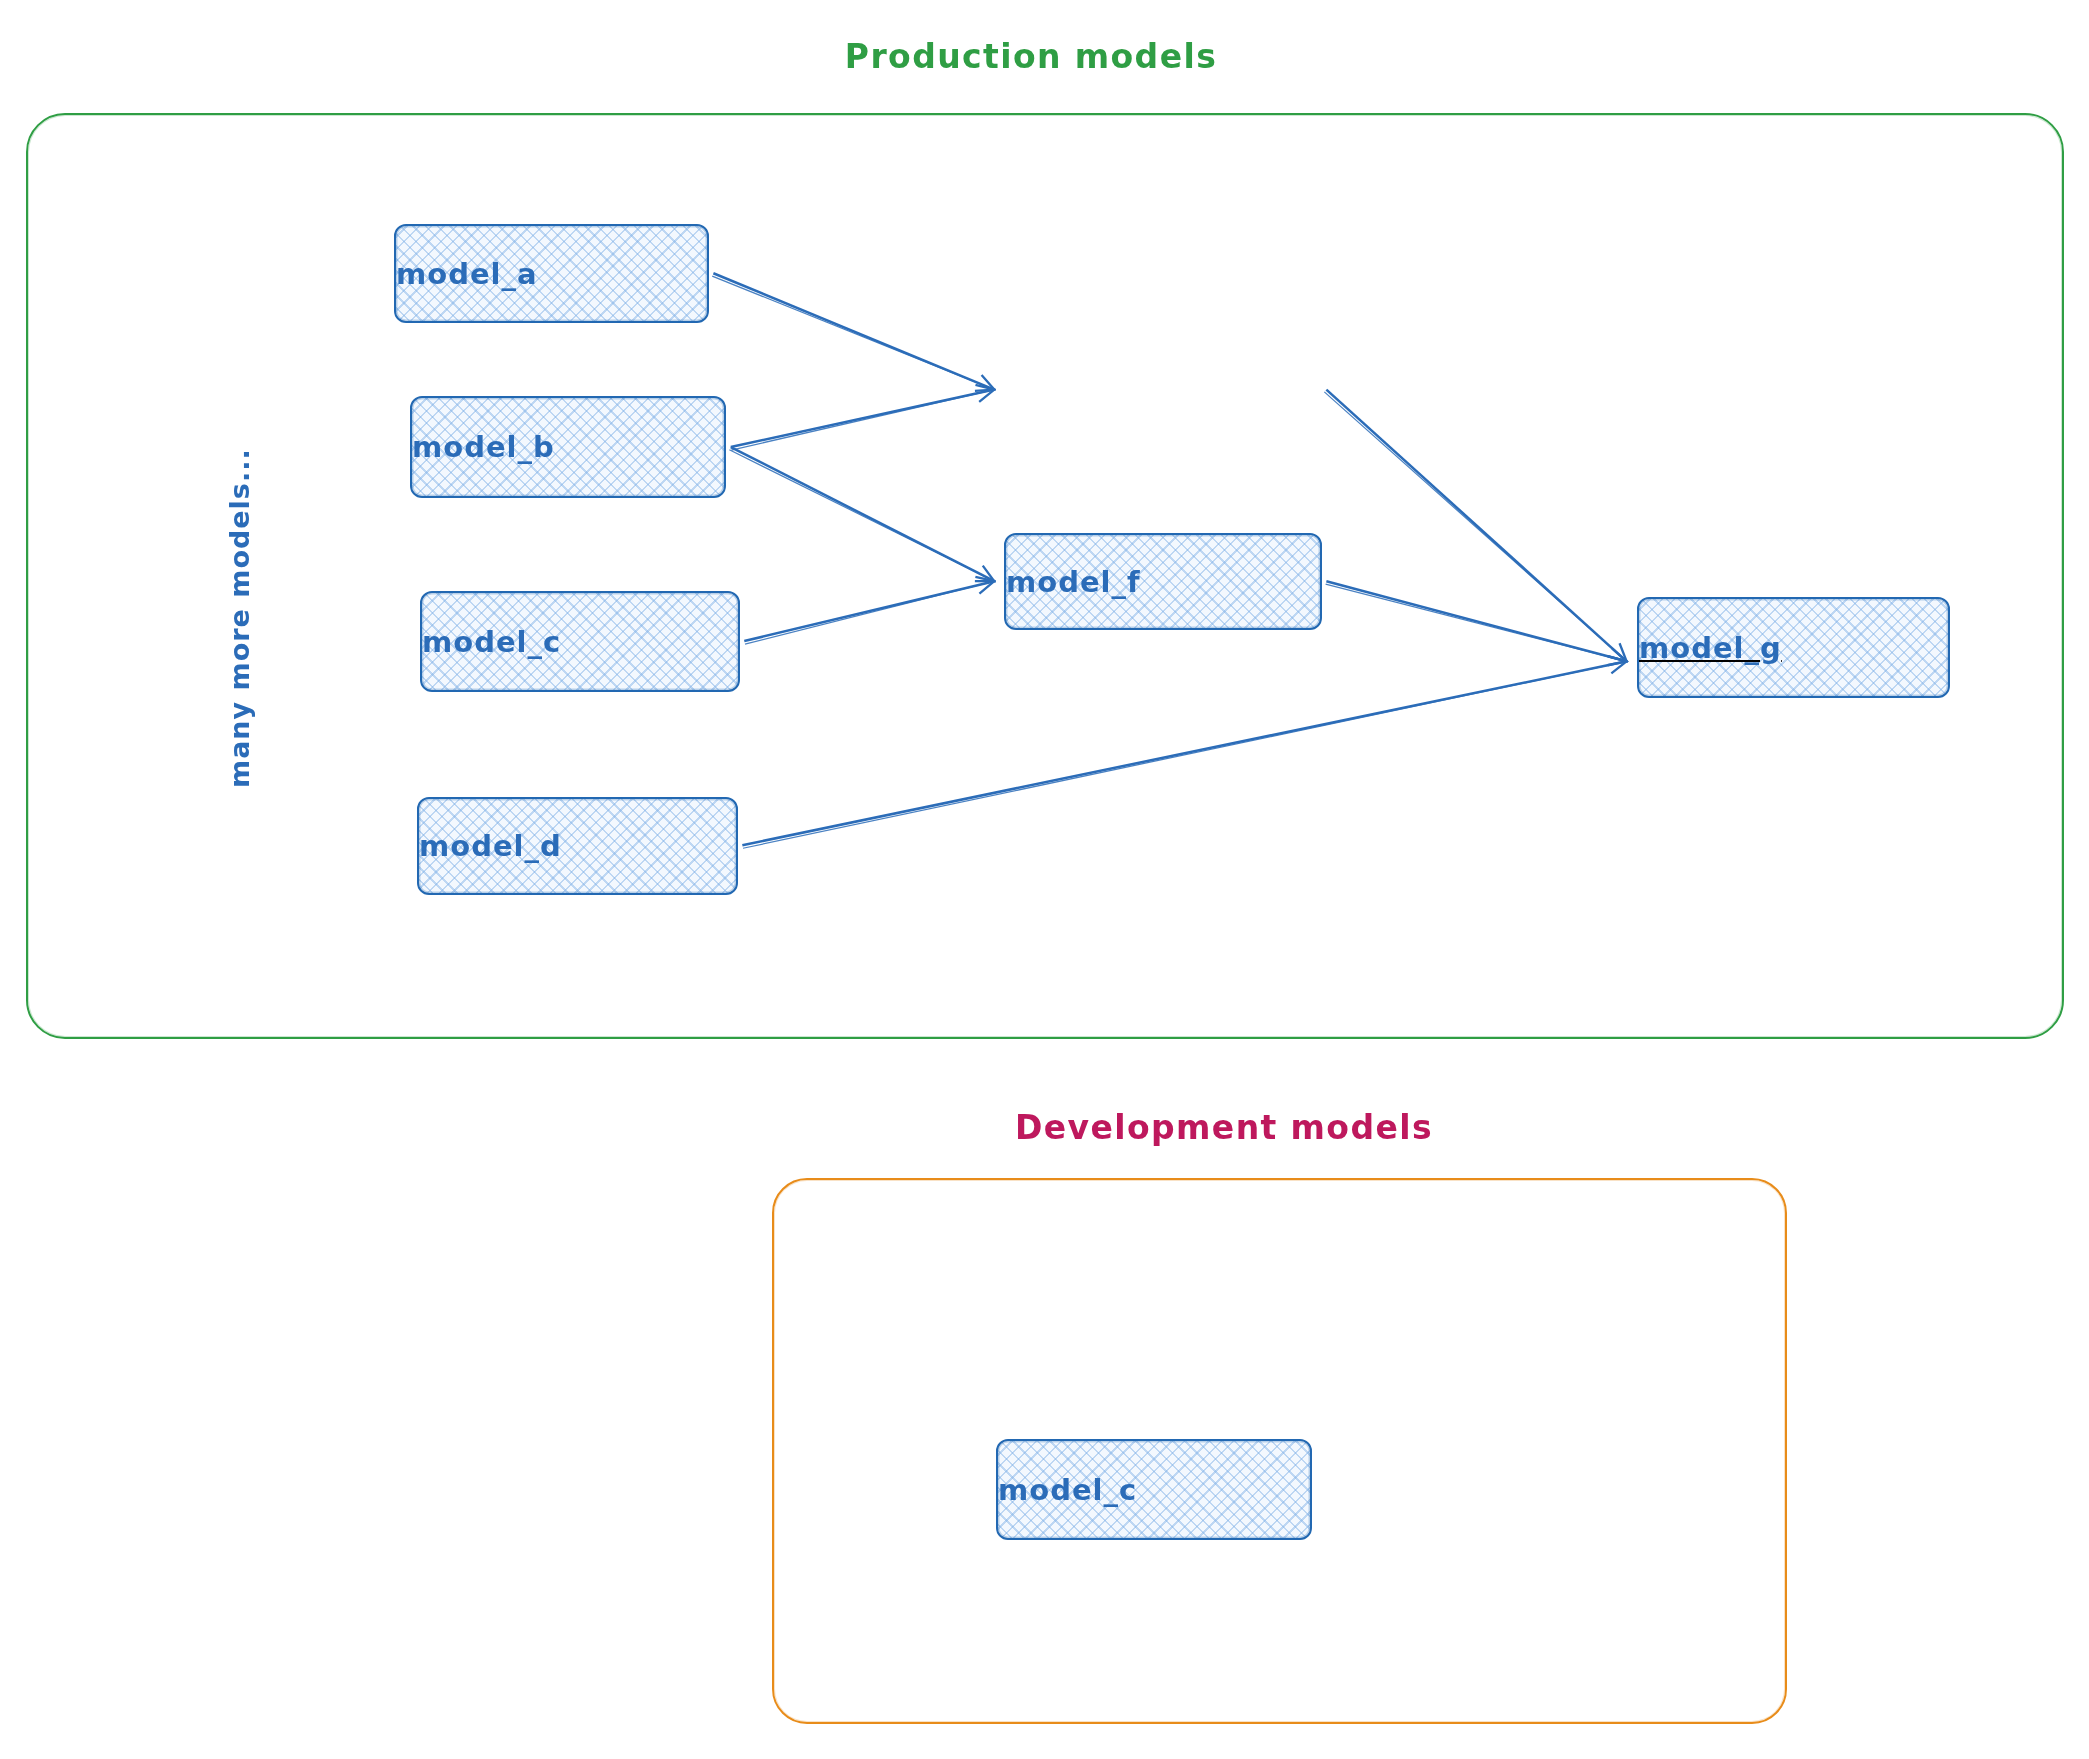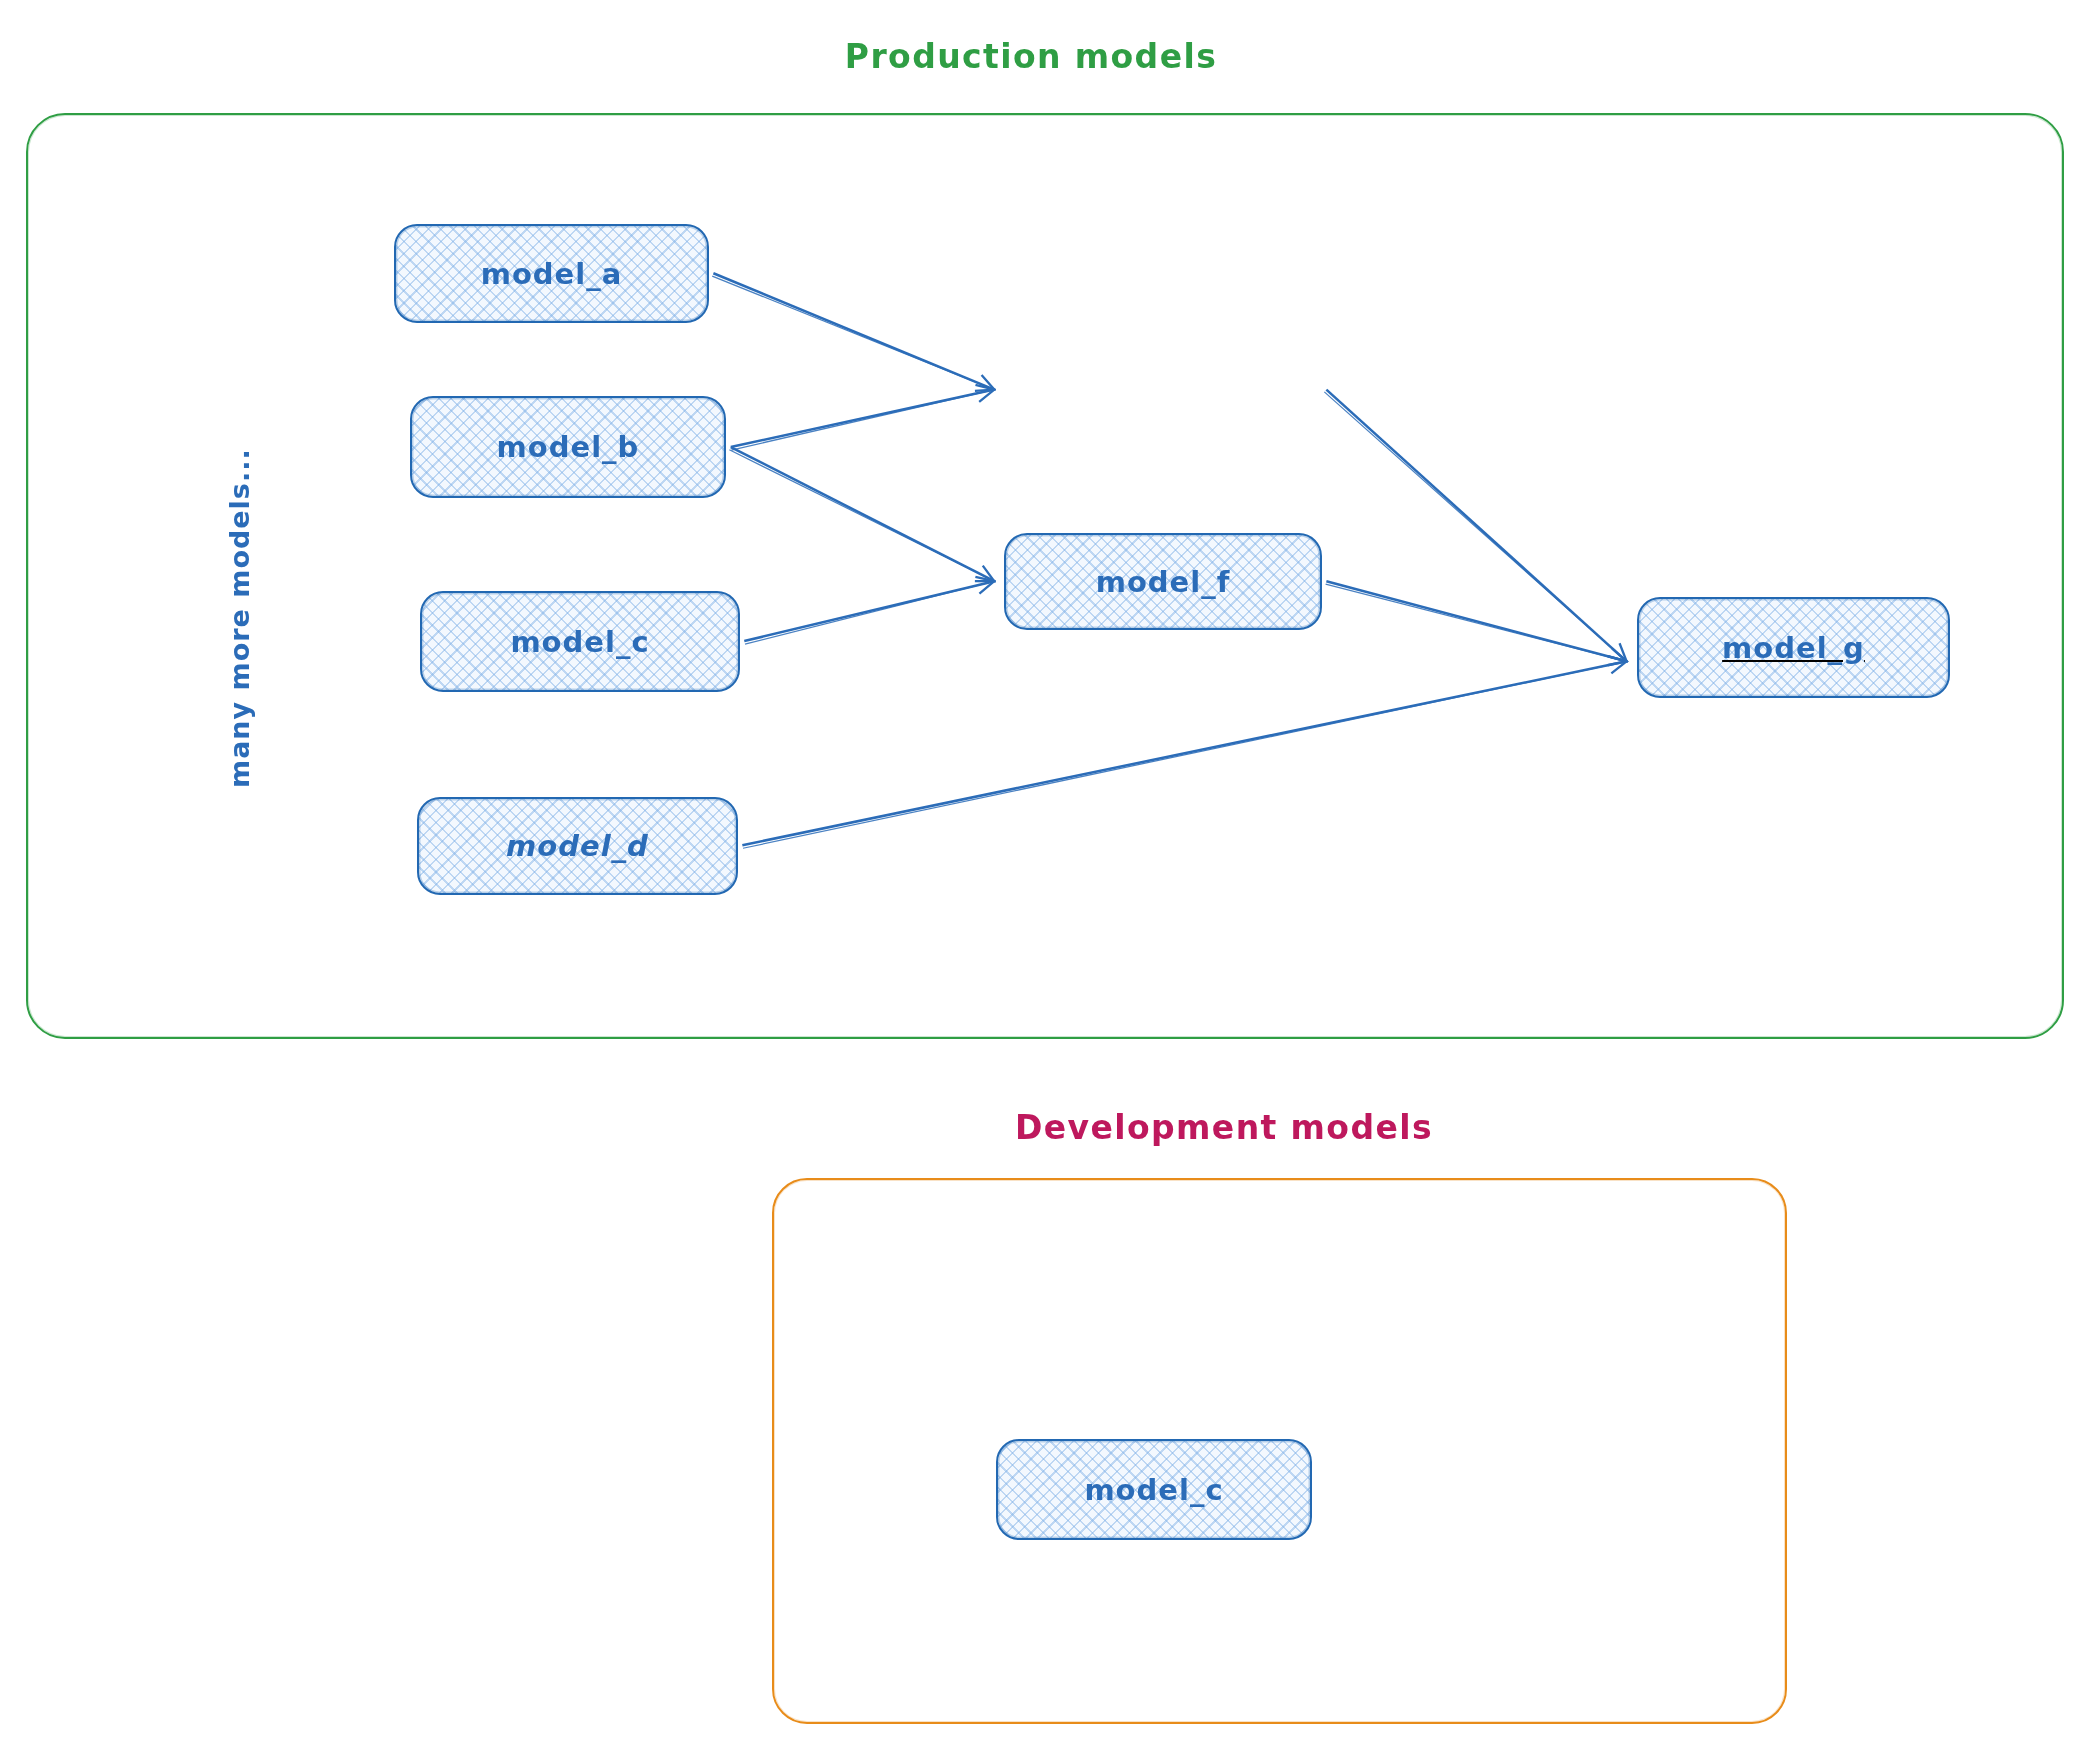--- a/index.html
+++ b/index.html
@@ -41,41 +41,41 @@
     font-weight: 600;
     letter-spacing: 1.4px;
     white-space: nowrap;
     transform: translateX(-50%);
   }
   .group-title.production { left: 1010px; top: 37px; color: #2f9e44; margin-left: 21px; }
   .group-title.development { left: 1224px; top: 1108px; color: #be185d; }
   .node {
     position: absolute;
     border: 2.5px solid #2268b2;
-    border-radius: 23px;
+    border-radius: 12px;
     box-shadow: inset 0 0 0 1.5px rgba(34,104,178,0.28);
     display: flex;
     align-items: center;
-    justify-content: center;
+    justify-content: flex-start;
     background:
       repeating-linear-gradient(45deg,  rgba(125,175,230,0.45) 0 1.7px, transparent 1.7px 8.7px),
       repeating-linear-gradient(-45deg, rgba(125,175,230,0.45) 0 1.7px, transparent 1.7px 8.7px),
       #f3f8fe;
   }
   .node-label {
     font-size: 29px;
     font-weight: 600;
     letter-spacing: 1px;
     color: #2b6cb8;
     white-space: nowrap;
   }
   #node-model_a { left: 394px; top: 224px; width: 311px; height: 95px; }
   #node-model_b { left: 410px; top: 396px; width: 312px; height: 98px; }
   #node-model_c { left: 420px; top: 591px; width: 316px; height: 97px; }
-  #node-model_d { left: 417px; top: 797px; width: 317px; height: 94px; font-style: italic; }
+  #node-model_d { left: 417px; top: 797px; width: 317px; height: 94px; }
   #node-model_e { left: 1004px; top: 341px; width: 314px; height: 94px; }
   #node-model_f { left: 1004px; top: 533px; width: 314px; height: 93px; }
   #node-model_g { left: 1637px; top: 597px; width: 309px; height: 97px; text-decoration: underline; }
   #node-dev_model_c { left: 996px; top: 1439px; width: 312px; height: 97px; }
   .side-label {
     position: absolute;
     left: 224px;
     top: 473px;
     height: 290px;
     display: flex;

